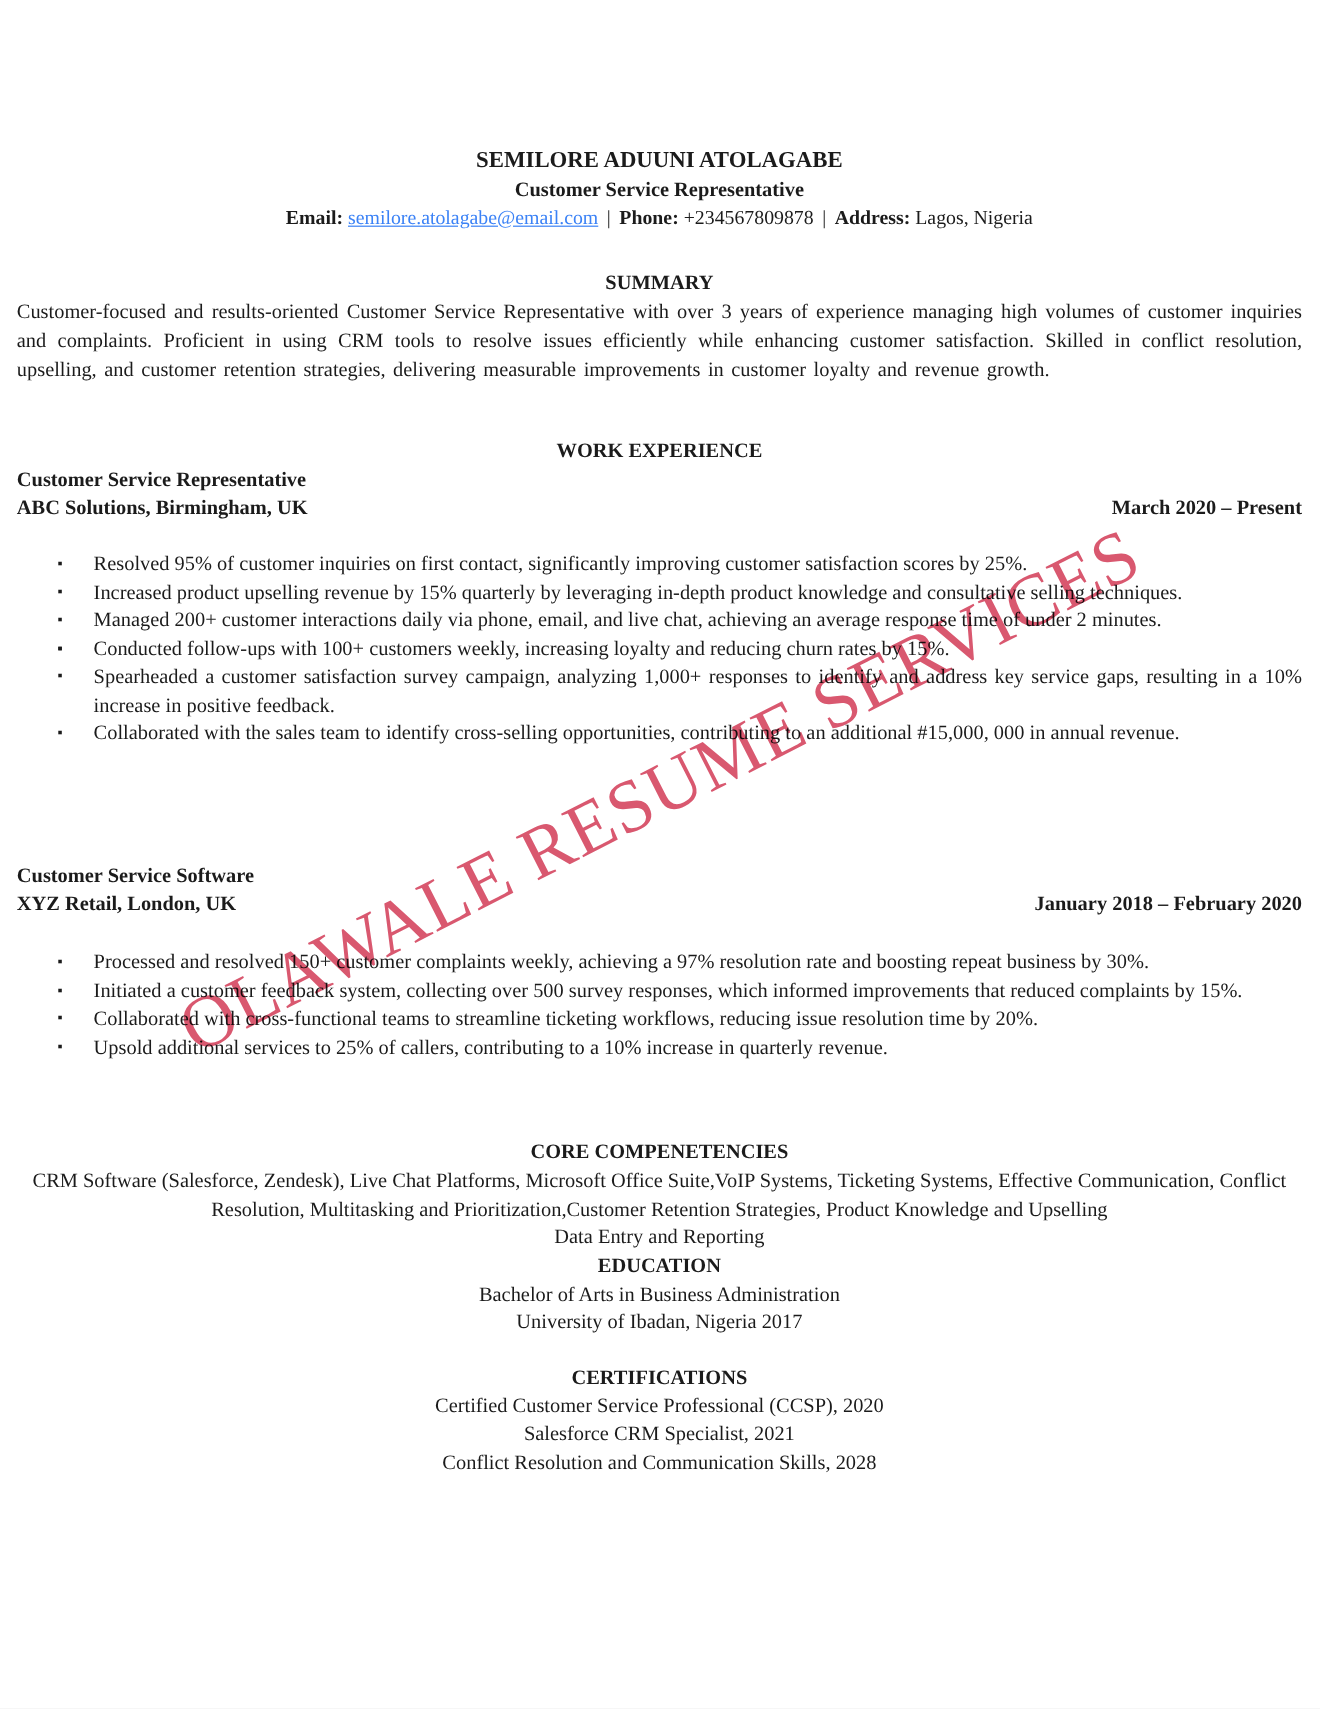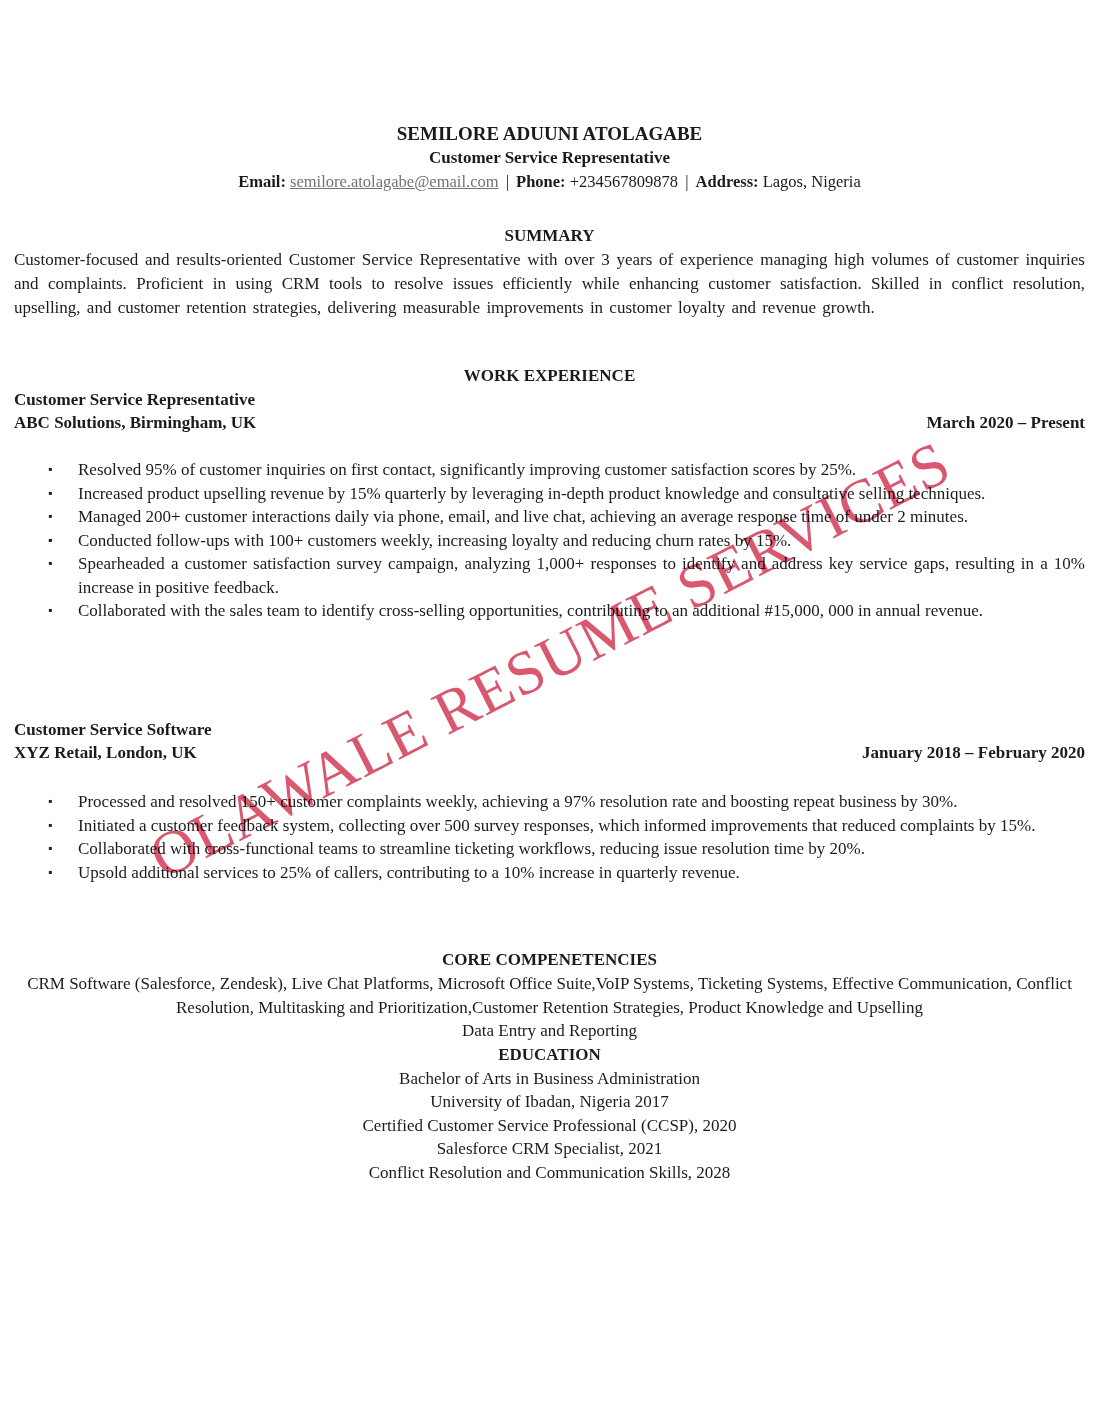--- a/index.html
+++ b/index.html
@@ -15,21 +15,21 @@
     box-sizing: border-box;
     padding: 122px 15px 0 14px;
     font-size: 17px;
   }
   .center { text-align: center; }
   .b { font-weight: bold; }
   .doc-name { font-size: 19px; font-weight: bold; line-height: 24px; }
   .doc-title { font-size: 17px; font-weight: bold; line-height: 24px; }
   .contact-line { font-size: 16.5px; line-height: 24px; }
   .contact-line .sep { padding: 0 3px; }
-  .email-link { color: #737373; text-decoration: underline; cursor: pointer; }
+  .email-link { color: #3b82f6; text-decoration: underline; cursor: pointer; }
   .section-heading {
     text-align: center; font-weight: bold; font-size: 17px; line-height: 24px;
   }
   .mt-summary { margin-top: 30px; }
   .summary-text {
     text-align: justify; line-height: 24px; min-height: 96px;
     word-spacing: 2px; margin-top: 0;
   }
   .mt-work { margin-top: 20px; }
   .job-header { display: flex; justify-content: space-between; align-items: flex-end; }
@@ -127,19 +127,20 @@
     <span>CRM Software (Salesforce, Zendesk), Live Chat Platforms, Microsoft Office Suite,VoIP Systems, Ticketing Systems, Effective Communication, Conflict Resolution, Multitasking and Prioritization,Customer Retention Strategies, Product Knowledge and Upselling</span>
     <div>Data Entry and Reporting</div>
   </div>
 
   <div class="section-heading mt-edu">EDUCATION</div>
   <div class="center-lines">
     <div>Bachelor of Arts in Business Administration</div>
     <div>University of Ibadan, Nigeria 2017</div>
   </div>
 
+  <div class="section-heading mt-cert">CERTIFICATIONS</div>
   <div class="center-lines">
     <div>Certified Customer Service Professional (CCSP), 2020</div>
     <div>Salesforce CRM Specialist, 2021</div>
     <div>Conflict Resolution and Communication Skills, 2028</div>
   </div>
 
 </div>
 
 </body></html>

